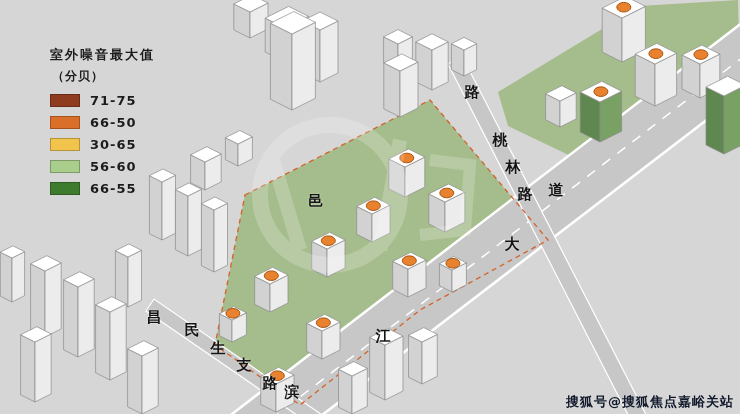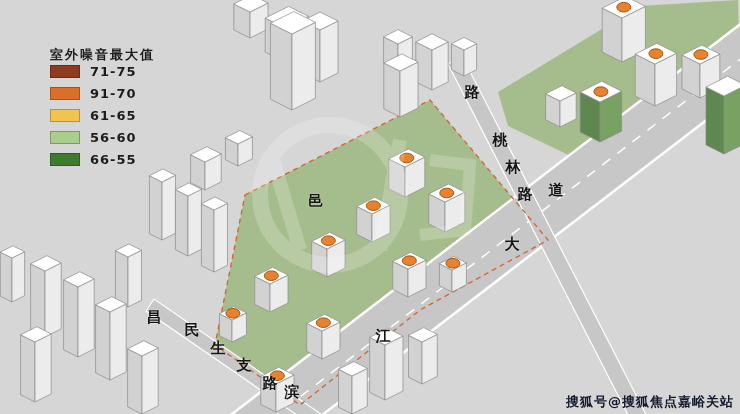--- a/index.html
+++ b/index.html
@@ -275,31 +275,32 @@
   <span class="street-label" style="left:292px;top:392px">滨</span>
   <span class="street-label" style="left:154px;top:317px">昌</span>
   <span class="street-label" style="left:192px;top:330px">民</span>
   <span class="street-label" style="left:218px;top:348px">生</span>
   <span class="street-label" style="left:244px;top:365px">支</span>
   <span class="street-label" style="left:270px;top:383px">路</span>
   <span class="street-label" style="left:316px;top:201px">邑</span>
 
   <div id="legend">
     <div class="lg-title">室外噪音最大值</div>
+    <div class="lg-sub">（分贝）</div>
     <div class="lg-row">
       <span class="lg-swatch" style="background-color: rgb(142, 59, 32);"></span>
       <span class="lg-label">71-75</span>
     </div>
     <div class="lg-row">
       <span class="lg-swatch" style="background-color: rgb(217, 111, 40);"></span>
-      <span class="lg-label">91-70</span>
+      <span class="lg-label">66-50</span>
     </div>
     <div class="lg-row">
       <span class="lg-swatch" style="background-color: rgb(242, 196, 77);"></span>
-      <span class="lg-label">61-65</span>
+      <span class="lg-label">30-65</span>
     </div>
     <div class="lg-row">
       <span class="lg-swatch" style="background-color: rgb(169, 205, 138);"></span>
       <span class="lg-label">56-60</span>
     </div>
     <div class="lg-row">
       <span class="lg-swatch" style="background-color: rgb(62, 123, 47);"></span>
       <span class="lg-label">66-55</span>
     </div>
   </div>

